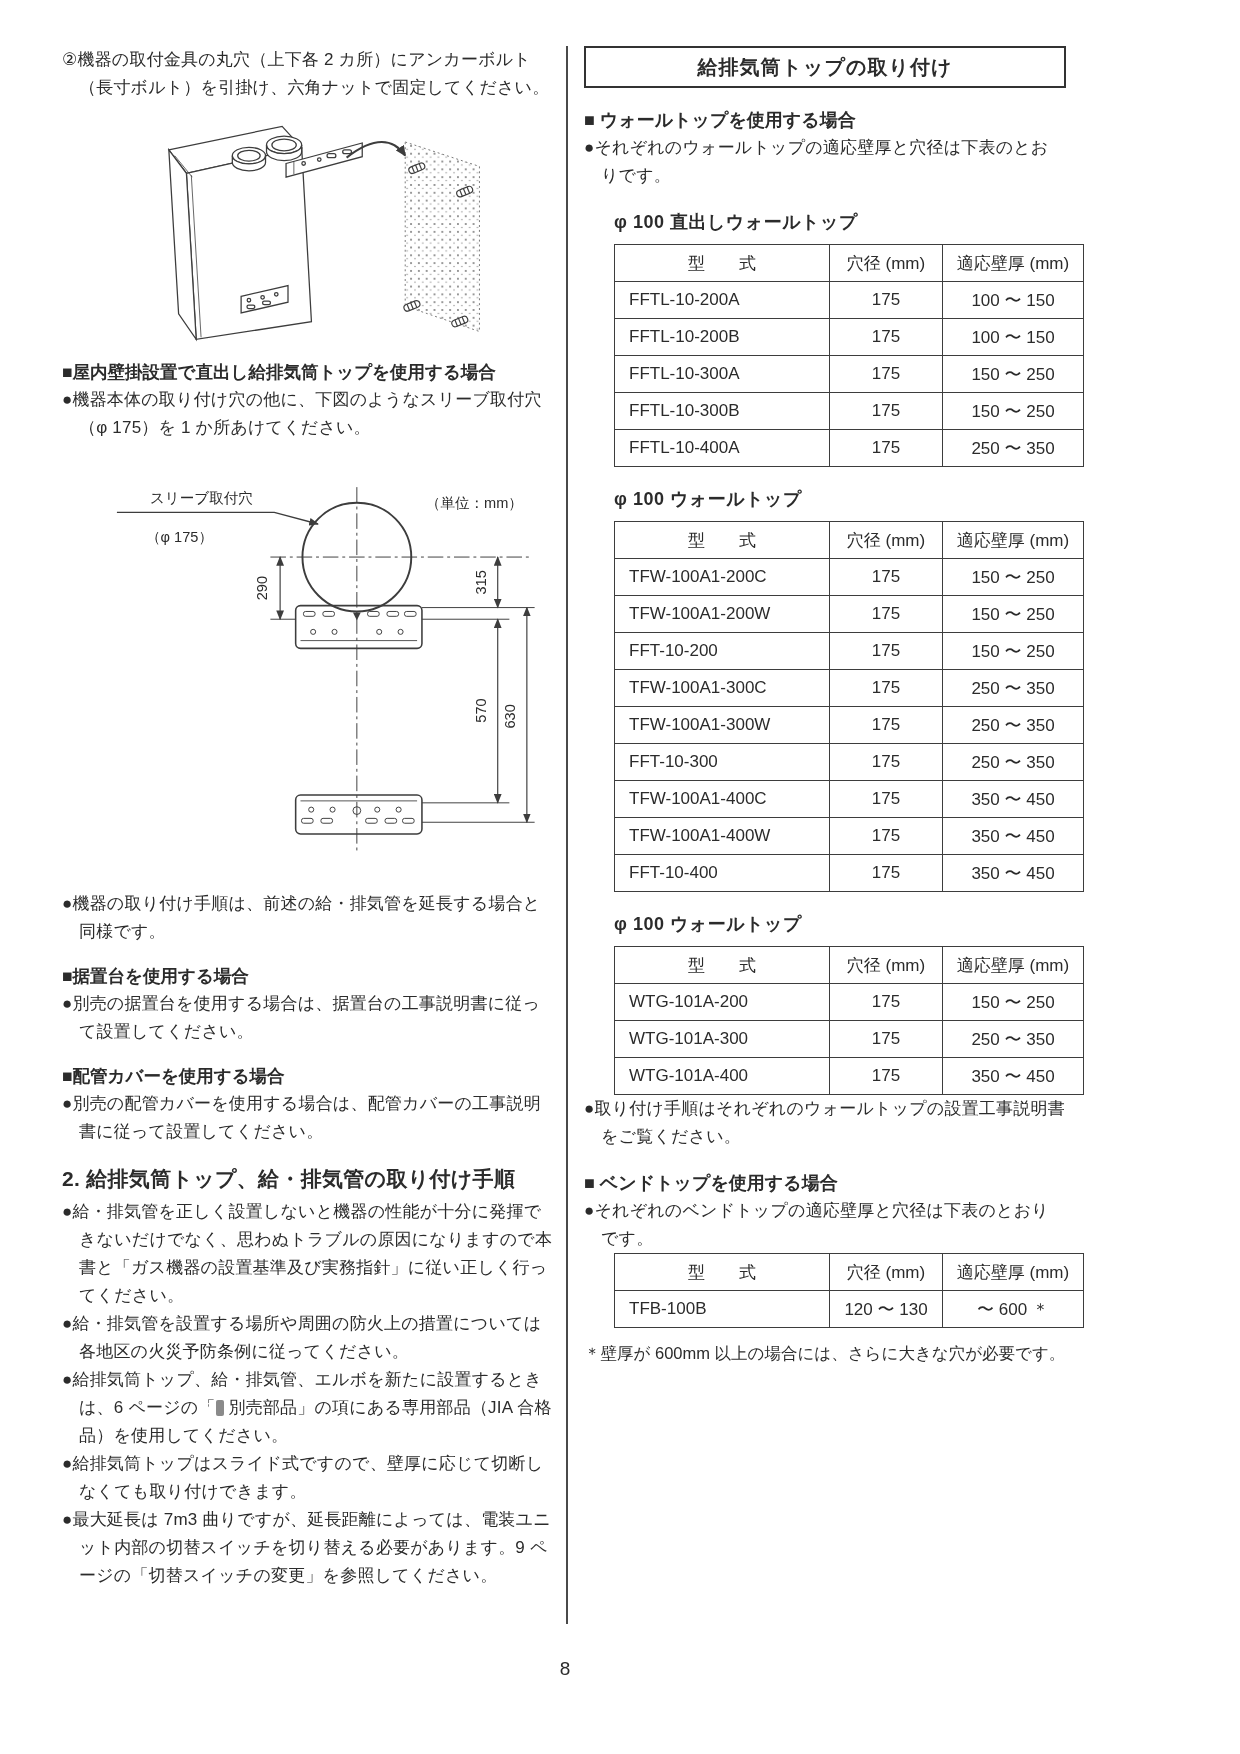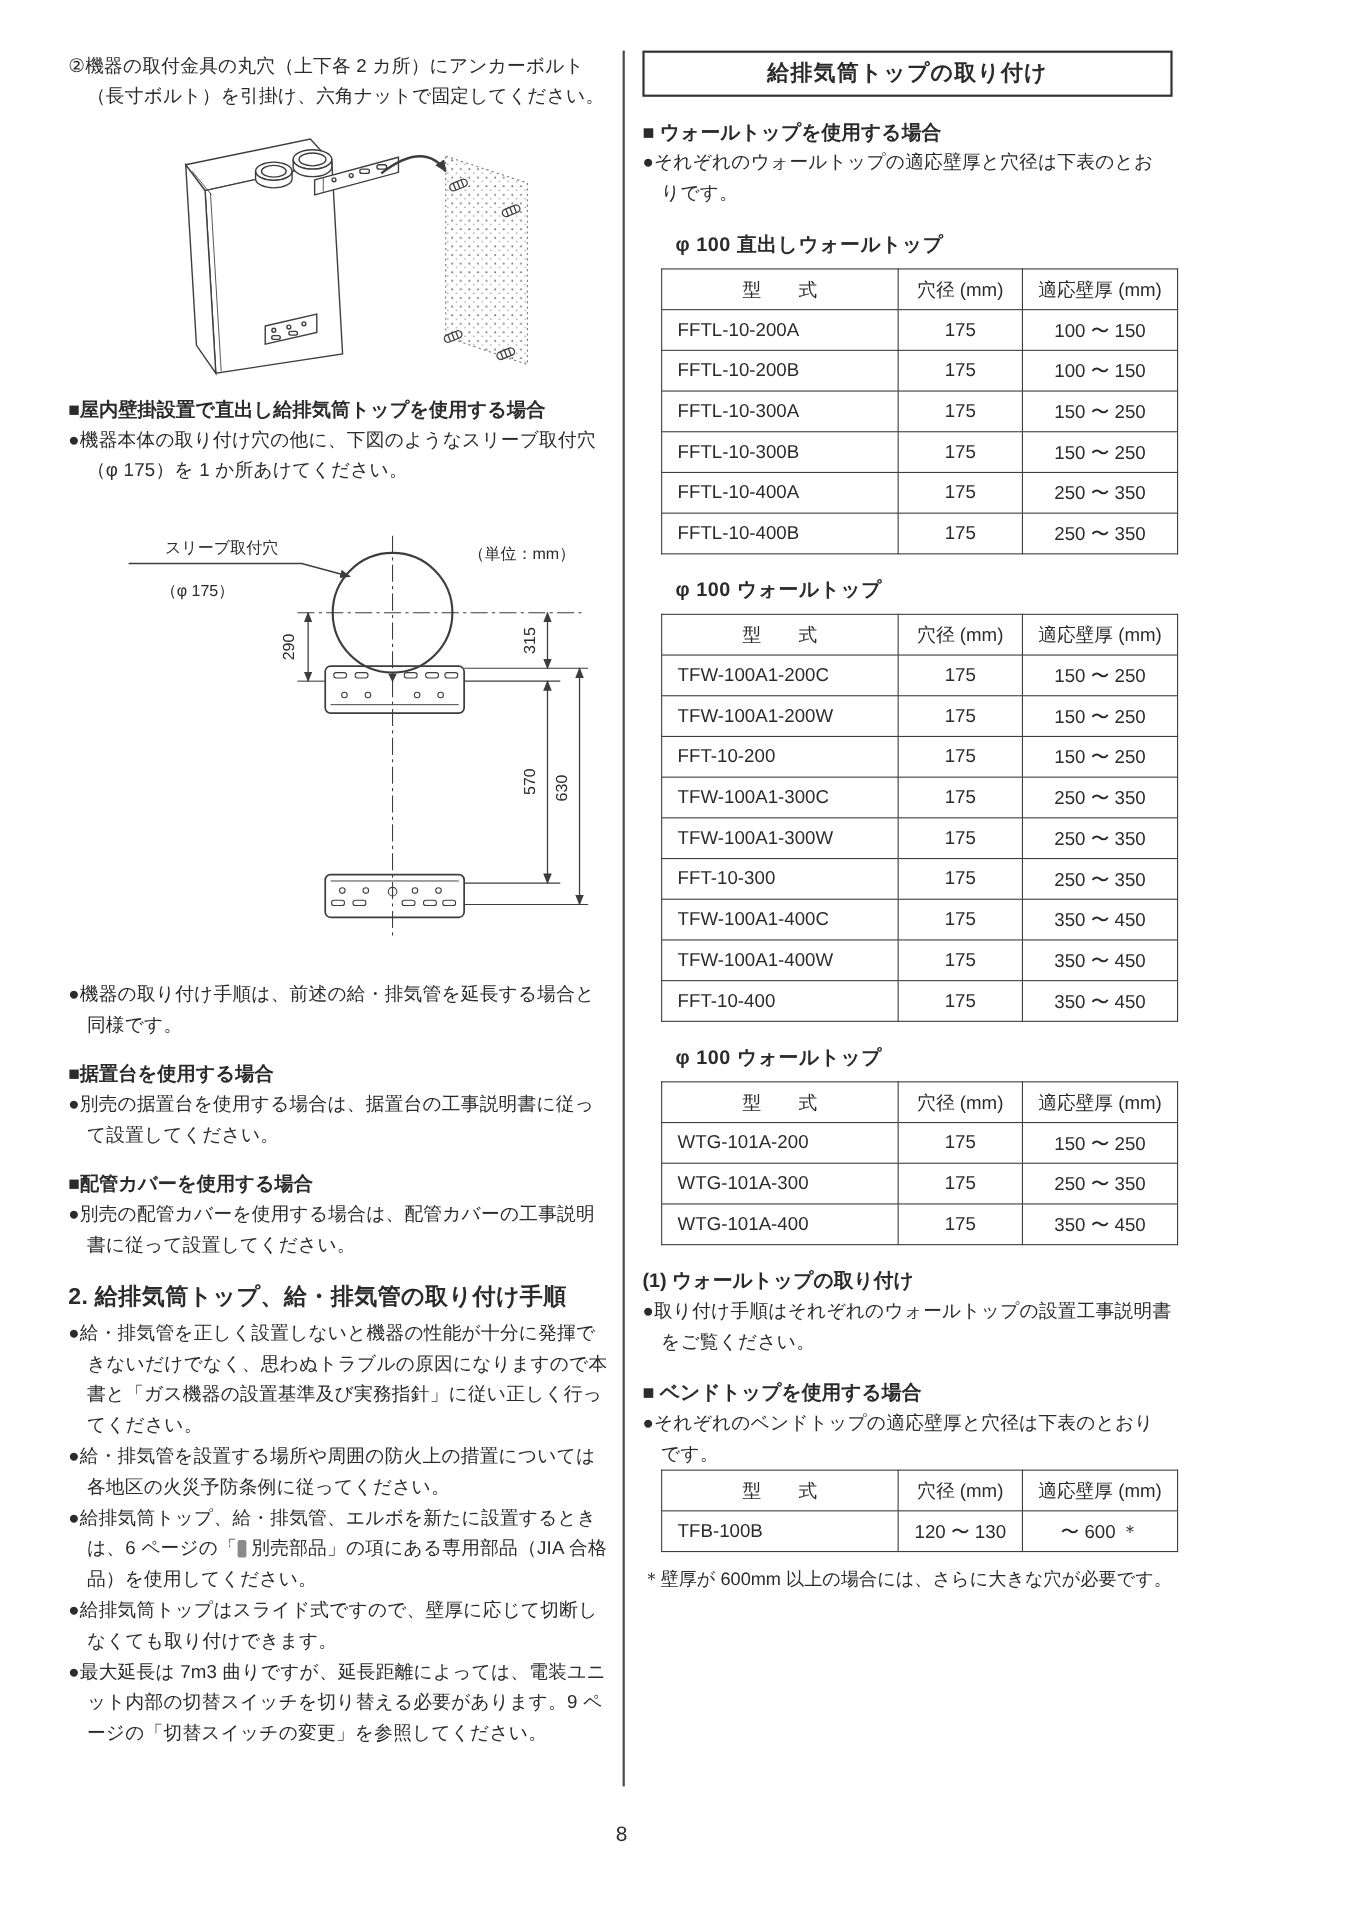--- a/index.html
+++ b/index.html
@@ -13,21 +13,21 @@
   .sq-heading{font-weight:bold;font-size:17.5px;line-height:28px;margin-top:16px;}
   .sec2-title{font-weight:bold;font-size:21px;line-height:30px;margin-top:18px;margin-bottom:4px;letter-spacing:0.3px;}
   .sub-heading{font-weight:bold;font-size:18px;line-height:28px;margin-top:18px;}
   .box5{display:inline-block;background:#8a8a8a;color:#fff;font-size:13px;line-height:16px;
         padding:0 4px;border-radius:2px;vertical-align:1px;font-weight:bold;}
   .figure1{margin:8px 0 0 58px;}
   .figure2{margin:4px 0 0 18px;}
   .header-box{border:2px solid #333;text-align:center;font-weight:bold;font-size:20px;
               line-height:24px;padding:7px 16px;letter-spacing:1px;}
   .tbl-caption{font-weight:bold;font-size:18px;margin:20px 0 10px 30px;letter-spacing:0.5px;}
-  table.spec{border-collapse:collapse;margin-left:17px;table-layout:fixed;width:434px;font-size:17px;}
+  table.spec{border-collapse:collapse;margin-left:30px;table-layout:fixed;width:434px;font-size:17px;}
   table.spec th,table.spec td{border:1.3px solid #3d3d3d;height:36px;padding:0 6px;
               font-weight:normal;text-align:center;overflow:hidden;white-space:nowrap;}
   table.spec th:nth-child(1),table.spec td:nth-child(1){width:202px;}
   table.spec th:nth-child(2),table.spec td:nth-child(2){width:100px;}
   table.spec th:nth-child(3),table.spec td:nth-child(3){width:128px;}
   table.spec td.model{text-align:left;padding-left:14px;}
   .footnote{font-size:16.5px;line-height:26px;margin-top:12px;}
   .pgnum{position:absolute;top:1658px;left:0;width:1130px;text-align:center;font-size:19px;color:#2b2b2b;}
   svg{display:block;}
   svg text{font-family:"Liberation Sans","DejaVu Sans",sans-serif;fill:#2b2b2b;}
@@ -240,25 +240,20 @@
           <tr>
             <td class="model">FFTL-10-300B</td>
             <td>175</td>
             <td>150 〜 250</td>
           </tr>
           <tr>
             <td class="model">FFTL-10-400A</td>
             <td>175</td>
             <td>250 〜 350</td>
           </tr>
-          <tr>
-            <td class="model">FFTL-10-400B</td>
-            <td>175</td>
-            <td>250 〜 350</td>
-          </tr>
         </tbody>
     </table>
 
     <div class="tbl-caption">φ 100 ウォールトップ</div>
     <table class="spec">
       <thead>
           <tr>
             <th>型　　式</th>
             <th>穴径 (mm)</th>
             <th>適応壁厚 (mm)</th>
@@ -334,21 +329,20 @@
             <td>250 〜 350</td>
           </tr>
           <tr>
             <td class="model">WTG-101A-400</td>
             <td>175</td>
             <td>350 〜 450</td>
           </tr>
         </tbody>
     </table>
 
-    <div class="sub-heading mt16">(1) ウォールトップの取り付け</div>
     <div class="body-text hang">●取り付け手順はそれぞれのウォールトップの設置工事説明書をご覧ください。</div>
 
     <div class="sub-heading">■ ベンドトップを使用する場合</div>
     <div class="body-text hang">●それぞれのベンドトップの適応壁厚と穴径は下表のとおりです。</div>
 
     <table class="spec">
       <thead>
           <tr>
             <th>型　　式</th>
             <th>穴径 (mm)</th>

